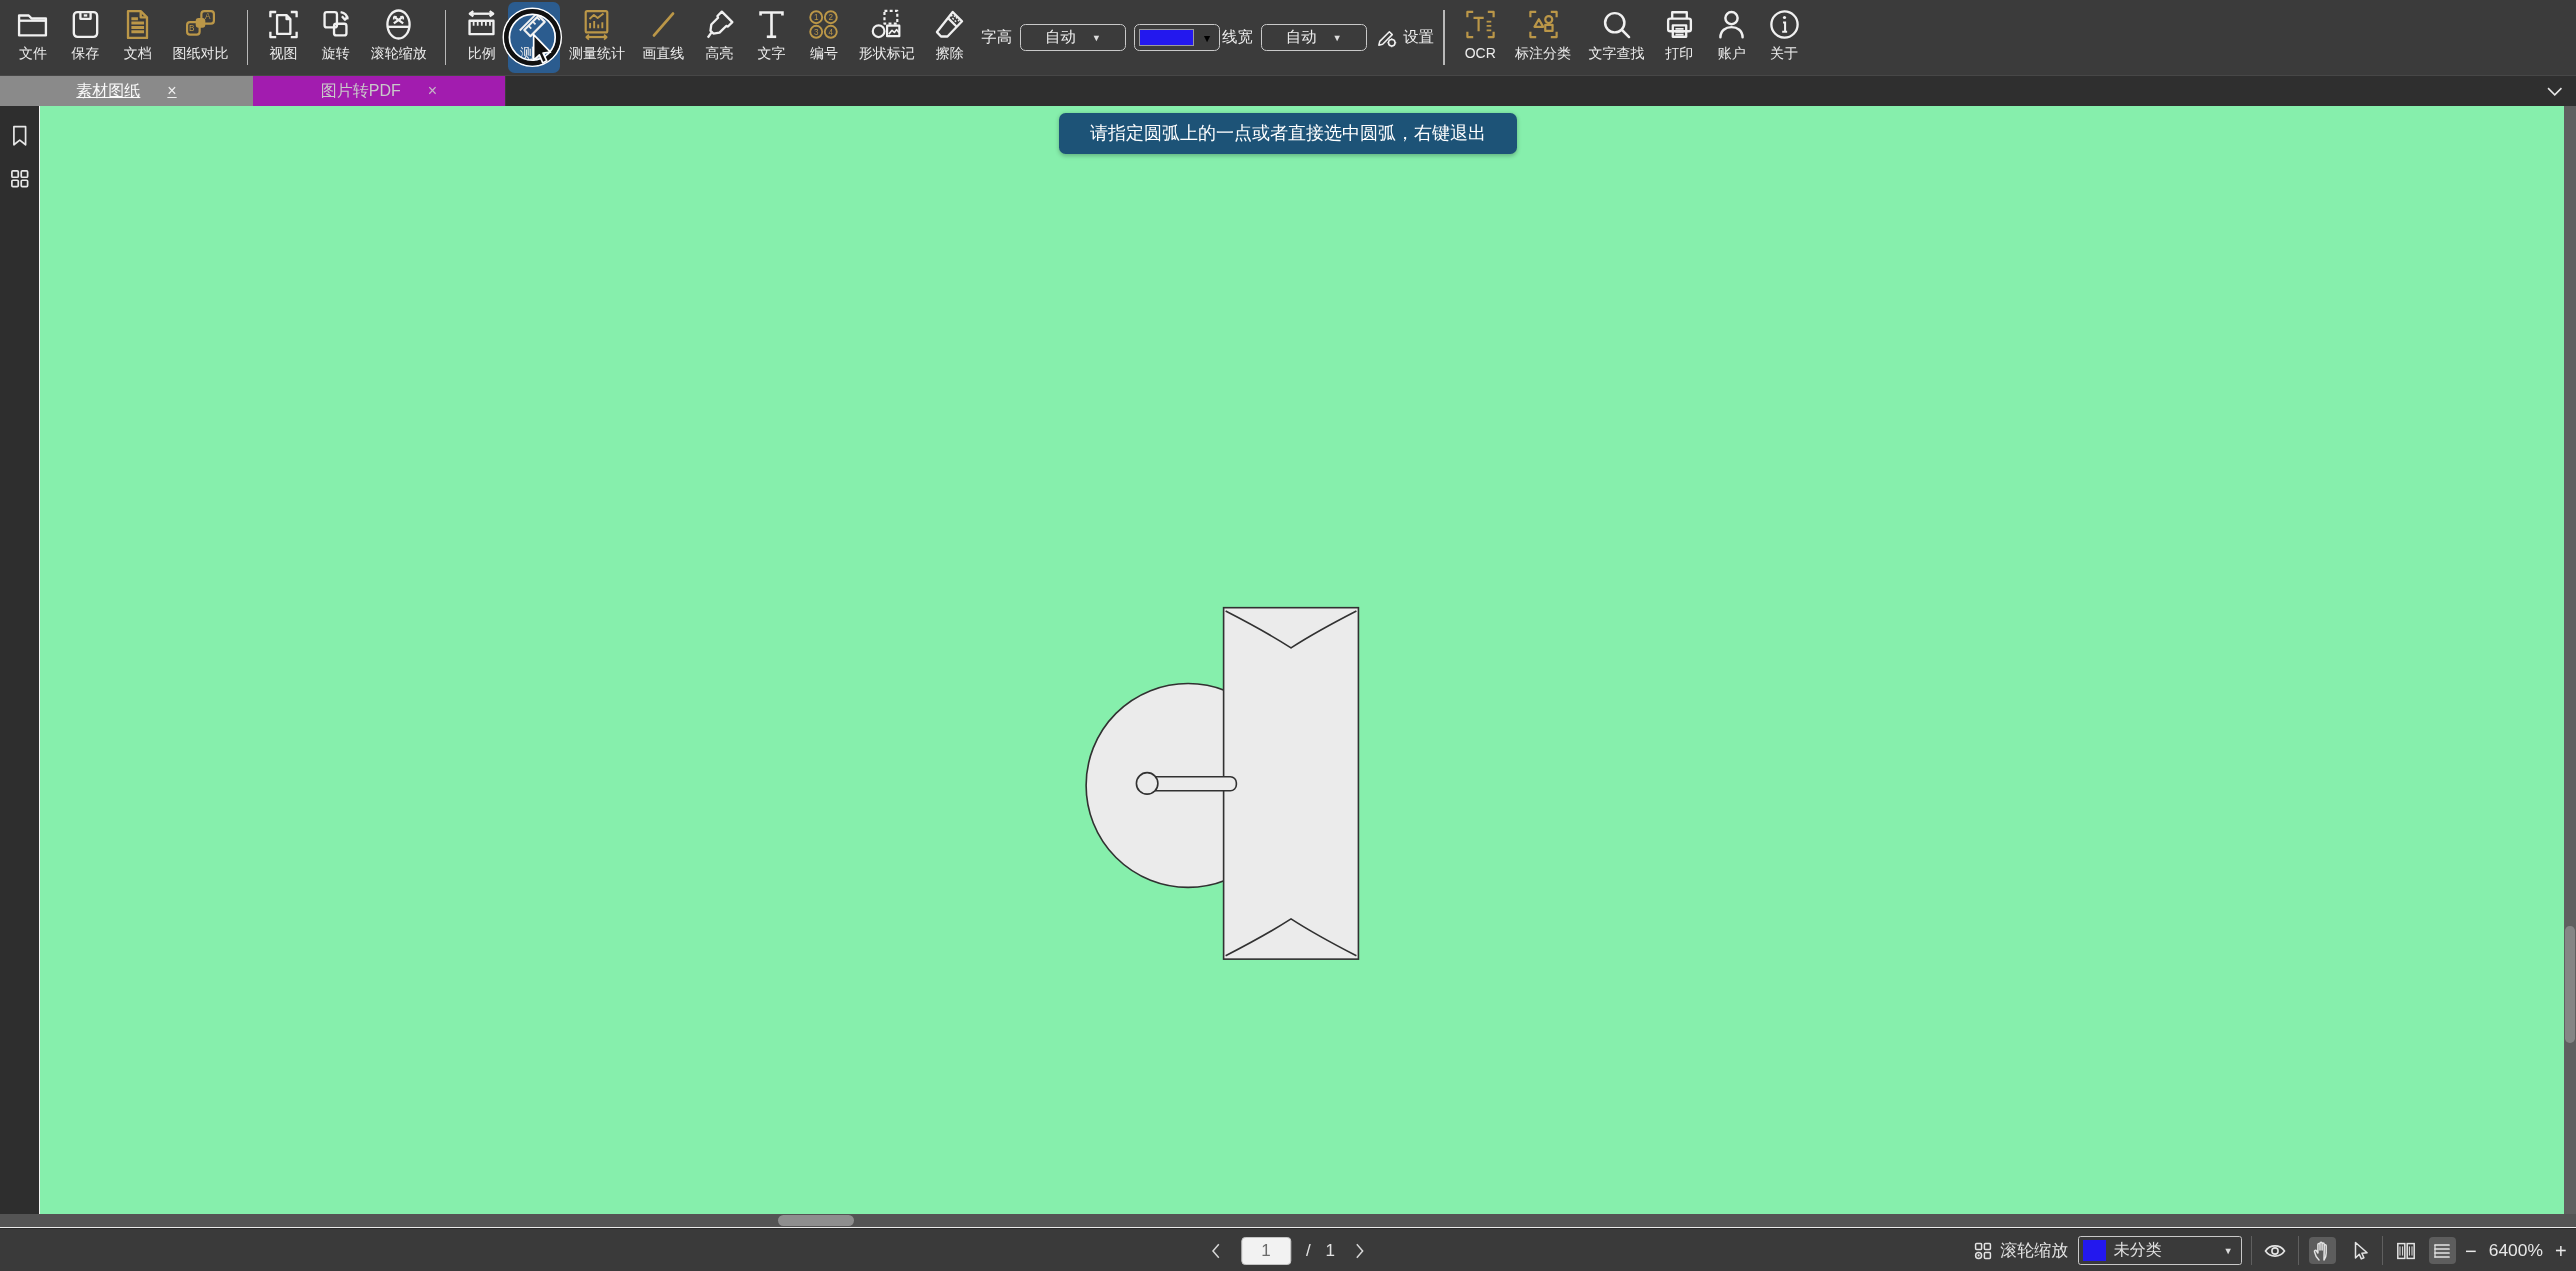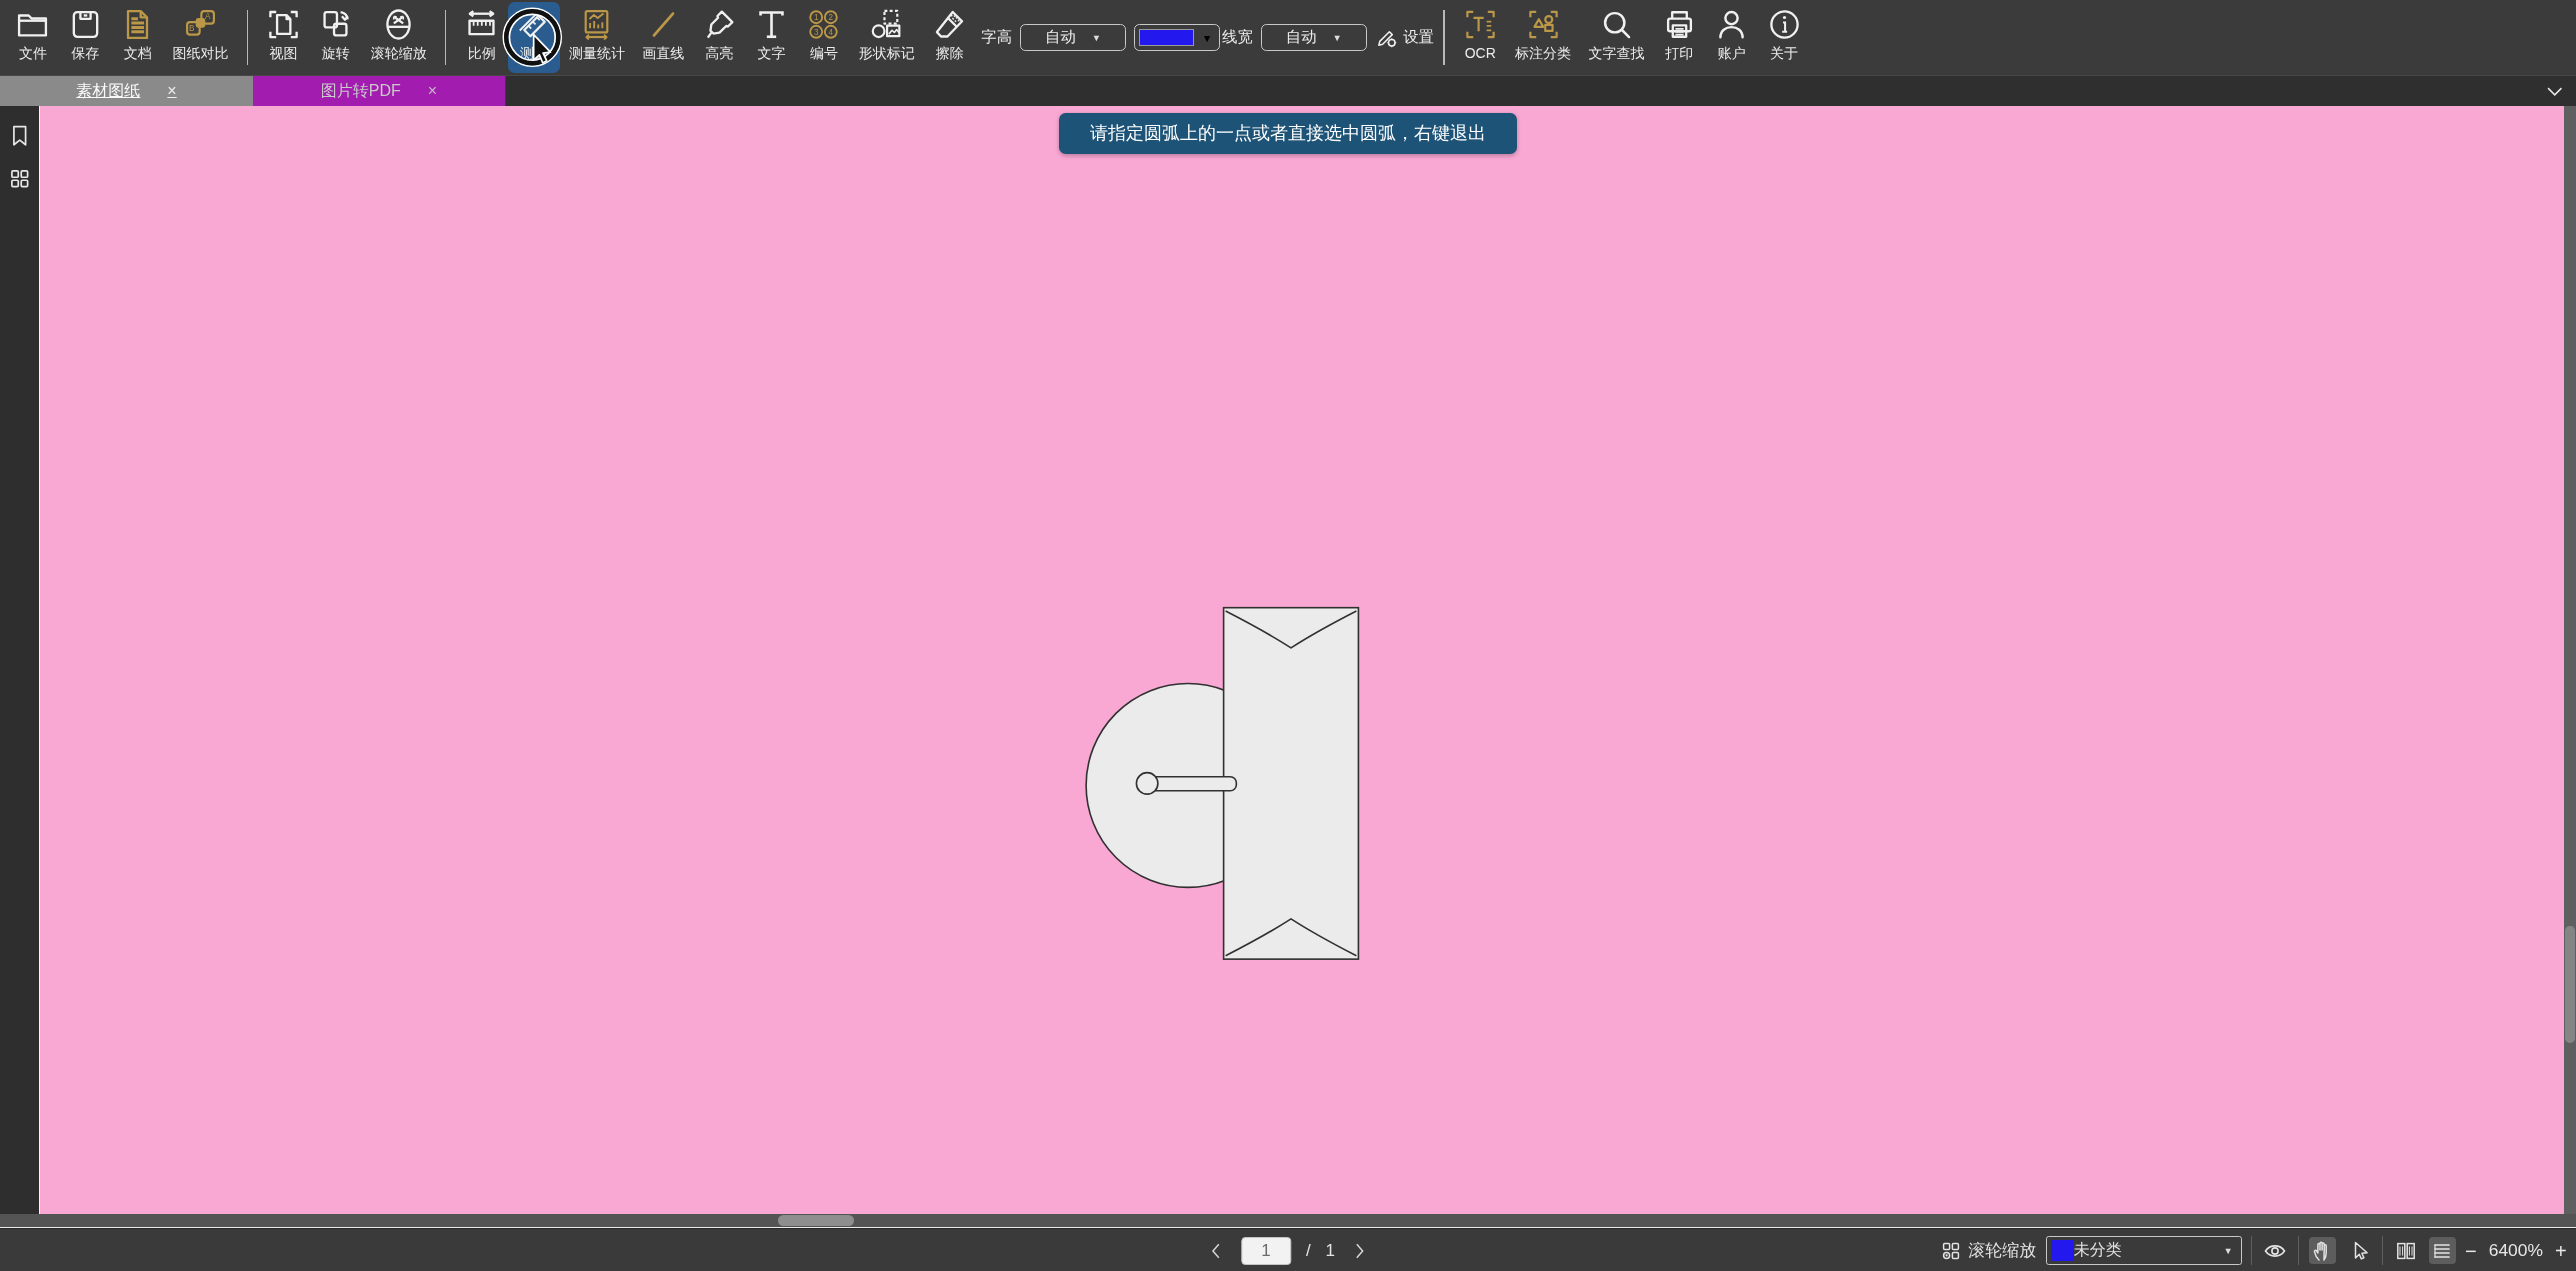--- a/index.html
+++ b/index.html
@@ -48,21 +48,21 @@
   }
   .tab {
     width:253px; display:flex; align-items:center; justify-content:center; gap:27px;
     font-size:16px; position:relative;
   }
   .tab.active { background:#8a8a8a; color:#fafafa;text-decoration:underline; }
   .tab.inactive { background:#a21caf; color:#c9c9c9; border-right:0.7px solid #3c3c3c; }
   .tab .close { font-size:16px; opacity:.9; }
   .tab-list-btn { position:absolute; right:6.7px; top:4px; width:29.5px; height:23px; color:#e6e6e6; }
   
-  .main { position:absolute; top:106px; left:0; width:2576px; height:1108px; background:#f9a8d4; overflow:hidden; }
+  .main { position:absolute; top:106px; left:0; width:2576px; height:1108px; background:#86efac; overflow:hidden; }
   .left-rail { position:absolute; left:0; top:0; width:40px; height:1108px; background:#2e2e2e; border-right:1.3px solid #f5f5f5; z-index:3;}
   .rail-icon { display:block; width:25.5px; height:25.5px; margin:17.4px auto 0; color:#e8e8e8; }
   .banner {
     position:absolute; top:6.7px; left:50%; transform:translateX(-50%);
     background:#1d5377; color:#ffffff; font-size:18px; padding:8.7px 31px; border-radius:6.7px;
     white-space:nowrap; z-index:4; box-shadow:0 1.3px 4px rgba(0,0,0,.25);
   }
   .drawing { position:absolute; left:0; top:0; width:2576px; height:1108px; }
   
   .hscroll { position:absolute; left:0; top:1214px; width:2576px; height:13.4px; background:#545454; }
@@ -80,22 +80,22 @@
   .sb-center { position:absolute; left:50%; transform:translateX(-50%); display:flex; align-items:center; gap:14.8px; }
   .pg-chevron { width:20px; height:20px; color:#d6d6d6; }
   .pg-input {
     width:50px; height:28px; background:#f2f2f2; border:0.7px solid #c4c4c4; border-radius:4px;
     text-align:center; font-size:17px; color:#6b6b6b; font-family:inherit;
   }
   .sb-right { position:absolute; right:9.4px; display:flex; align-items:center; gap:9.4px; height:100%; }
   .sb-cat { display:flex; align-items:center; gap:5.4px; white-space:nowrap; }
   .sb-cat .ticon { width:24px; height:24px; color:#e3e3e3; }
   .sb-dd {
-    display:flex; align-items:center; width:196px; height:29.5px; border:1.3px solid #c9c9c9;
-    border-radius:2.7px; padding:0 8px 0 4px; background:#3a3a3a;
+    display:flex; align-items:center; width:164px; height:29.5px; border:1.3px solid #c9c9c9;
+    border-radius:2.7px; padding:0 8px 0 4px; gap:8px; background:#3a3a3a;
   }
   .sb-dd .swatch { width:23px; height:21.5px; background:#2318ee; }
   .sb-dd .val { flex:1; font-size:16px; }
   .sb-iconbtn { width:27px; height:27px; color:#e3e3e3; display:flex; align-items:center; justify-content:center; border-radius:4px; }
   .sb-iconbtn svg { width:24px; height:24px; }
   .sb-iconbtn.hl { background:#5d5d5d; }
   .zoomctl { display:flex; align-items:center; gap:12px; font-size:17.4px; color:#e8e8e8; }
   .zoomsign { font-size:20px; line-height:1; }
   text.iconletter { font-family:"Liberation Sans",sans-serif; }
 </style>

